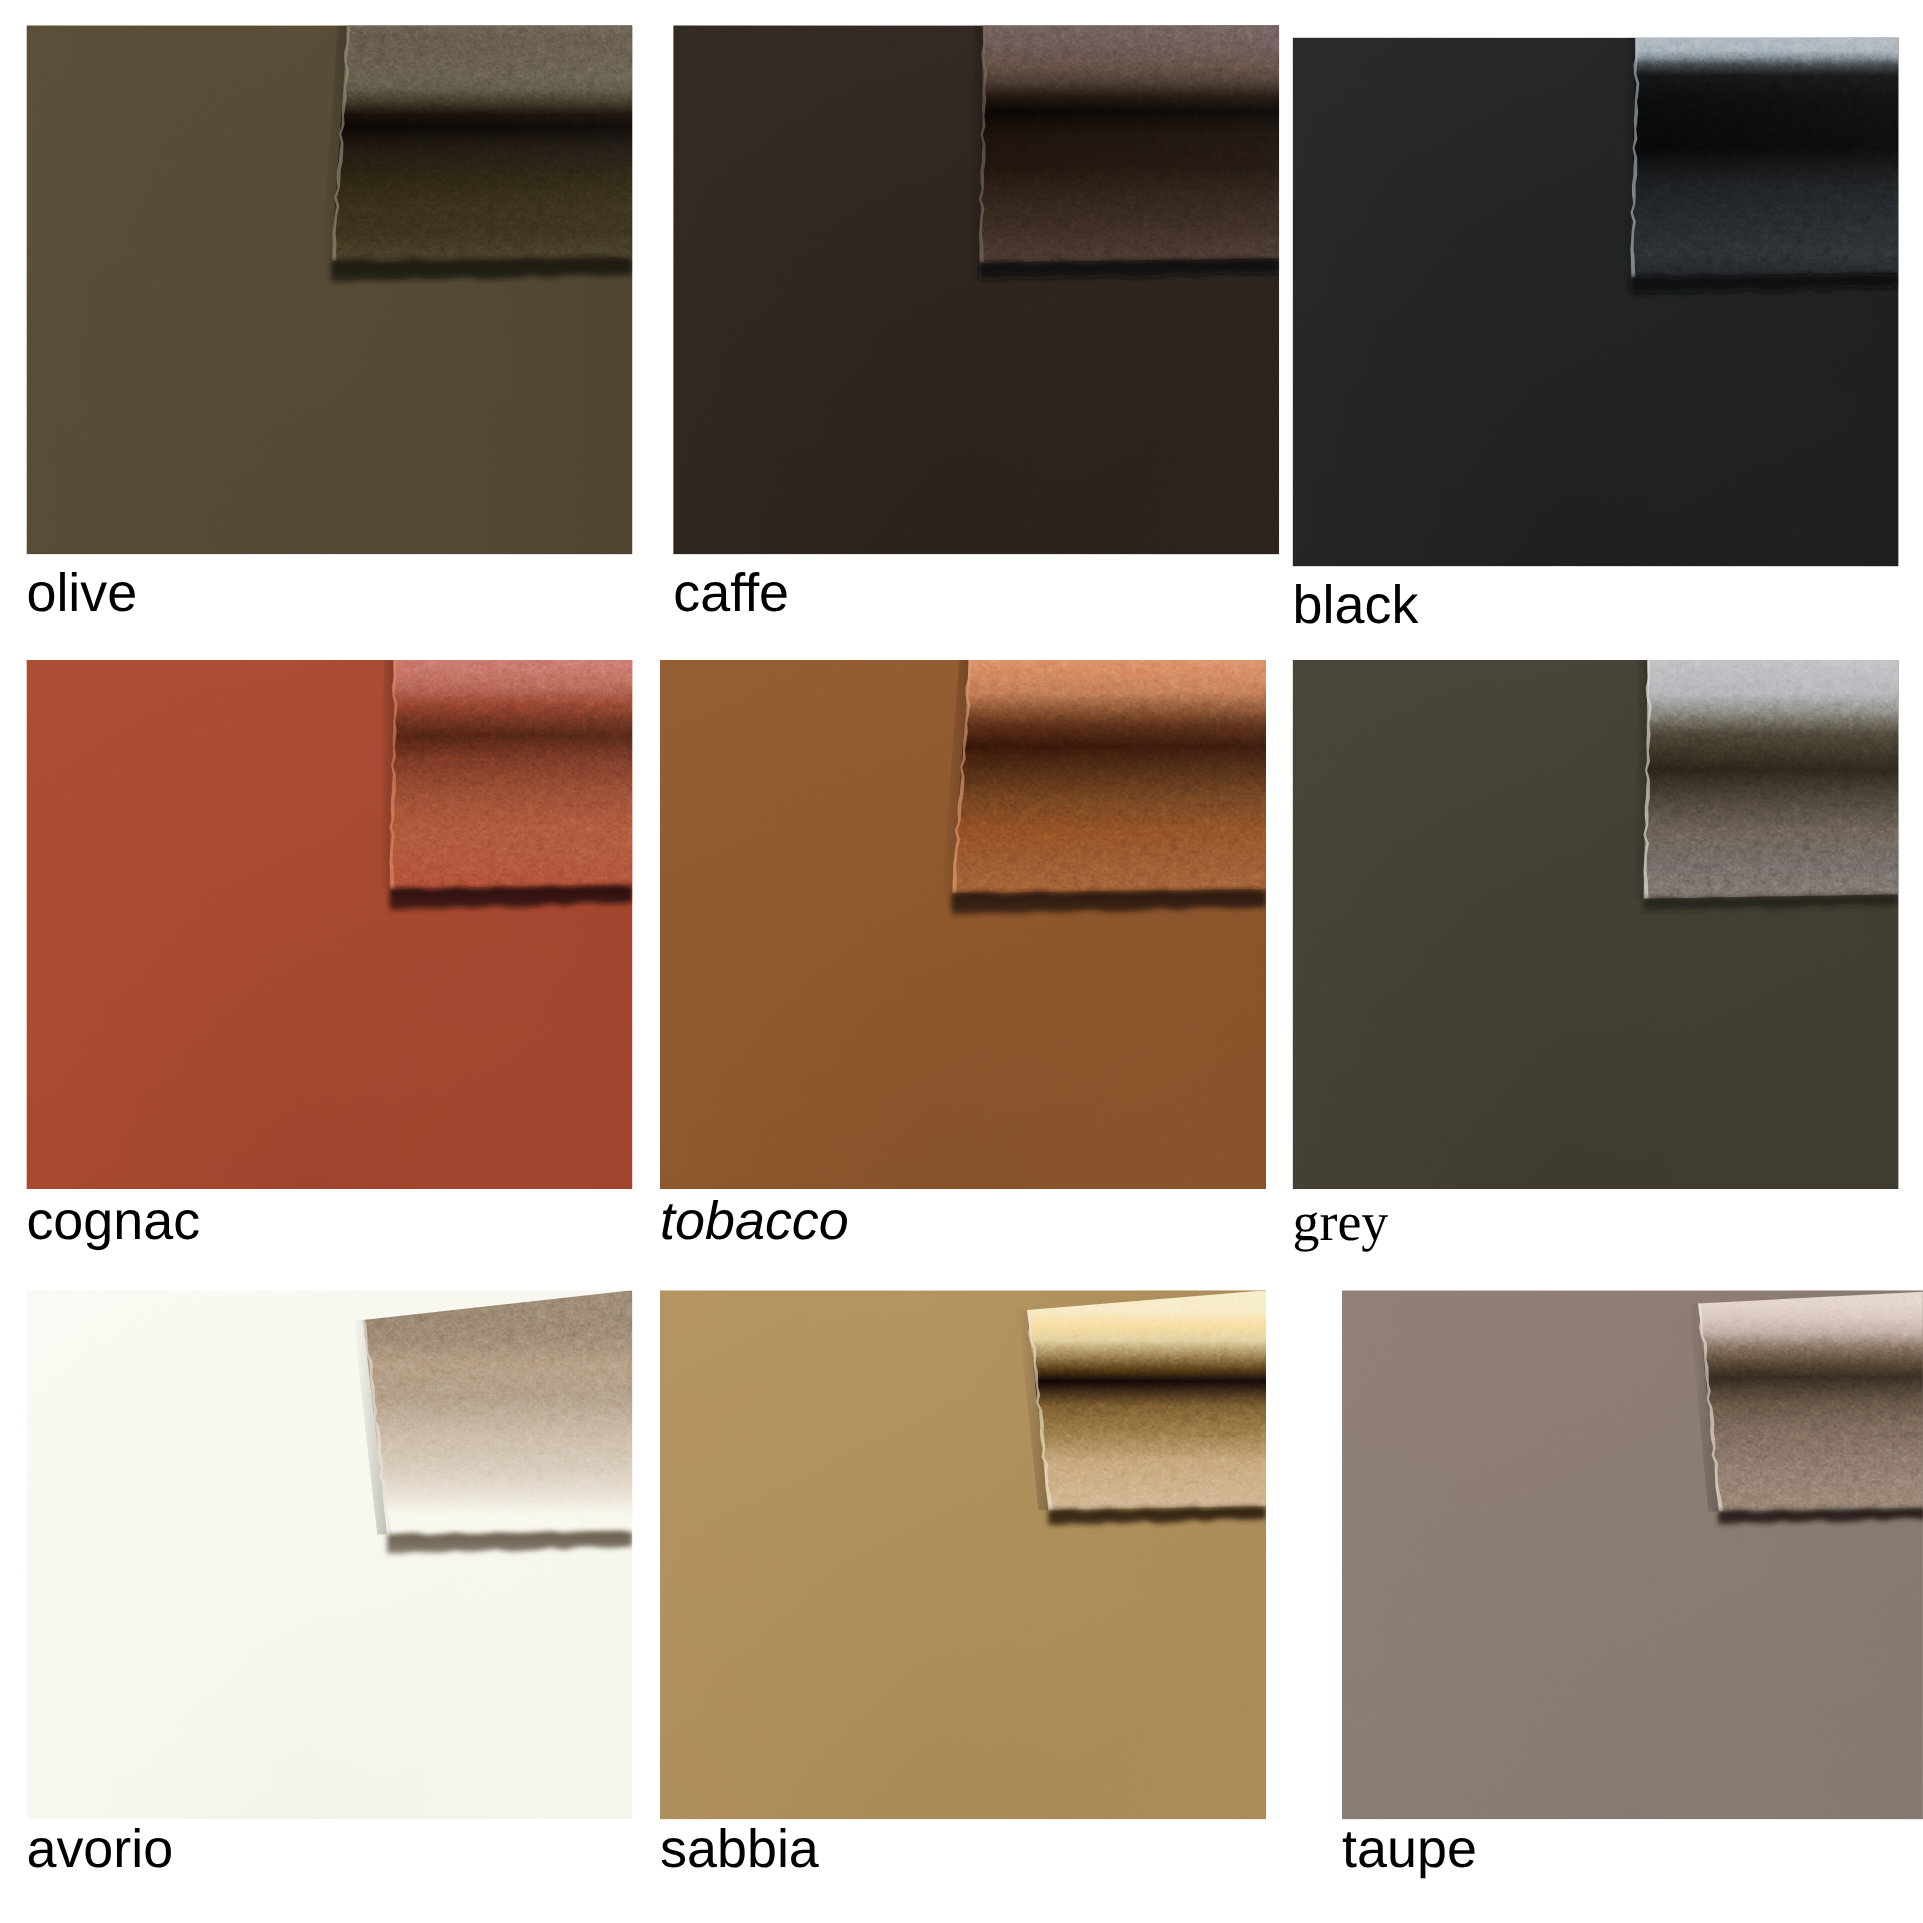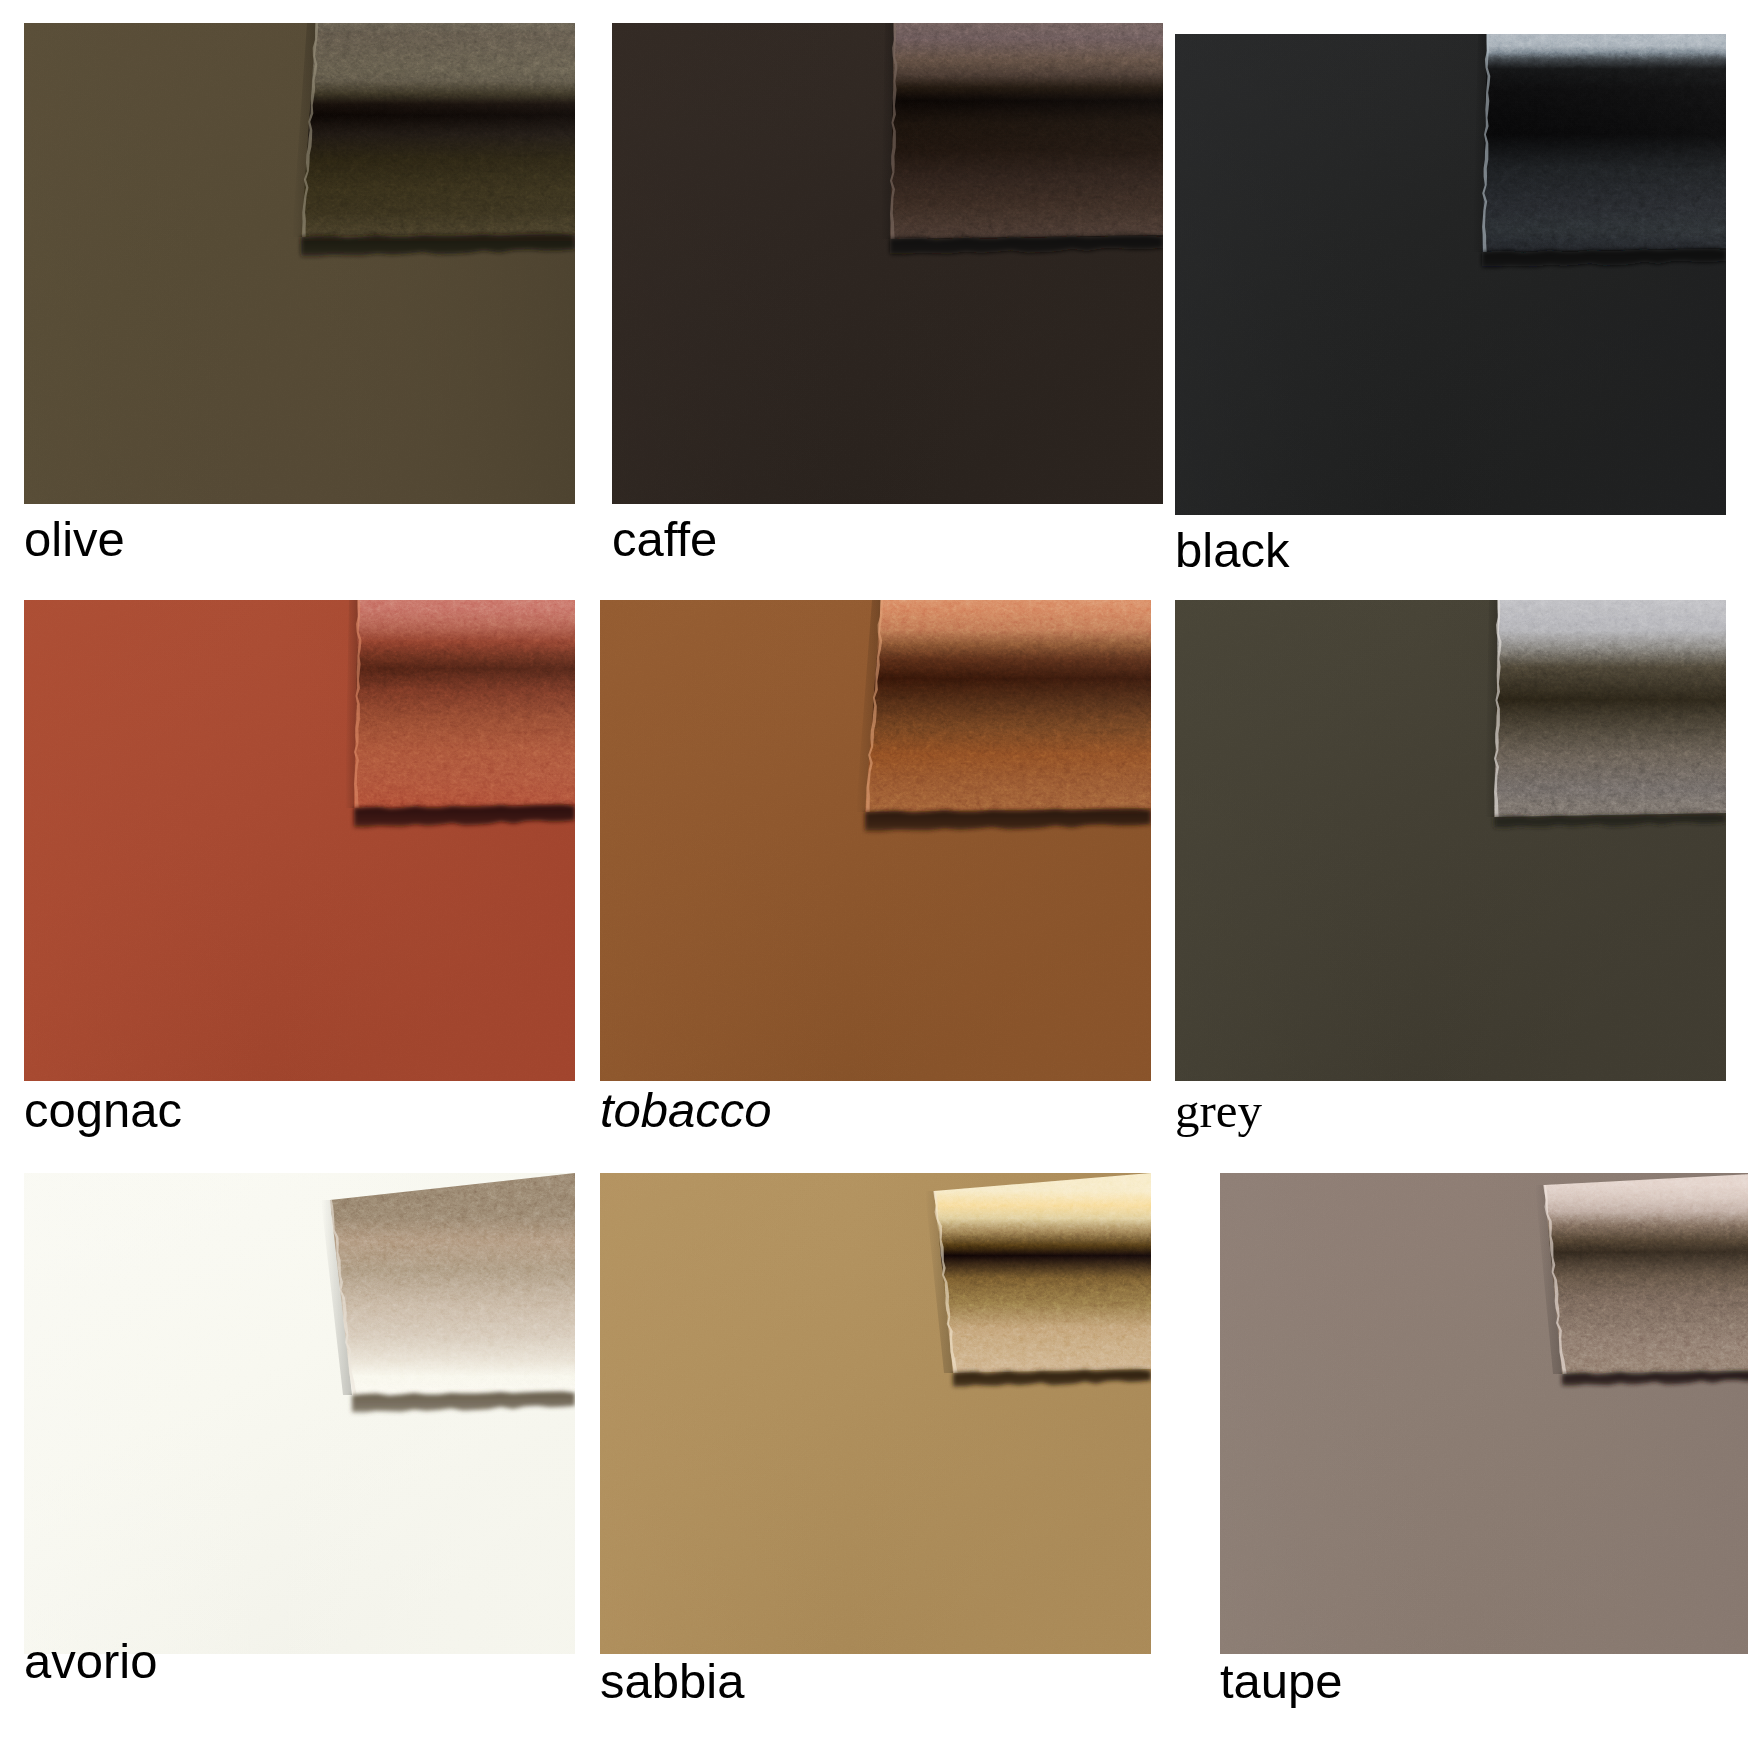--- a/index.html
+++ b/index.html
@@ -539,21 +539,21 @@
           <linearGradient id="us6" x1="0" y1="222" x2="0" y2="247" gradientUnits="userSpaceOnUse">
             <stop offset="0" stop-color="#534734" stop-opacity="0.85"></stop>
             <stop offset="0.55" stop-color="#534734" stop-opacity="0.72"></stop>
             <stop offset="1" stop-color="#534734" stop-opacity="0"></stop>
           </linearGradient>
           <g filter="url(#softBlur)">
             <path d="M328.0 221.9 L340.4 221.0 L352.8 220.5 L365.2 222.5 L377.6 221.5 L389.9 220.1 L402.3 221.5 L414.7 221.4 L427.1 220.0 L439.5 220.5 L451.9 220.6 L464.3 219.9 L476.7 219.0 L489.1 220.3 L501.4 219.5 L513.8 218.9 L526.2 218.8 L538.6 218.4 L551.0 219.9 L551.0 232.7 L538.6 233.8 L526.2 234.2 L513.8 232.8 L501.4 233.2 L489.1 236.0 L476.7 233.8 L464.3 236.2 L451.9 237.1 L439.5 237.7 L427.1 235.2 L414.7 236.9 L402.3 238.0 L389.9 236.6 L377.6 238.9 L365.2 238.6 L352.8 238.0 L340.4 239.8 L328.0 239.6 Z" fill="url(#us6)"></path>
           </g>
         </svg>
       </div>
-  <div class="swatch-label" style="top:464px;text-align:right;">avorio</div>
+  <div class="swatch-label" style="top:484px;text-align:right;">avorio</div>
 </div>
 <div class="swatch-cell" style="left:600px;top:1173px;height:537px;">
   <div class="swatch-photo">
         <svg class="photo-svg" width="551" height="481" viewBox="0 0 551 481" preserveAspectRatio="none" xmlns="http://www.w3.org/2000/svg">
           <defs>
             <linearGradient id="bgv7" x1="0" y1="0" x2="0.55" y2="1">
               <stop offset="0" stop-color="#b69663"></stop>
               <stop offset="0.5" stop-color="#b0905d"></stop>
               <stop offset="1" stop-color="#a88856"></stop>
             </linearGradient>

